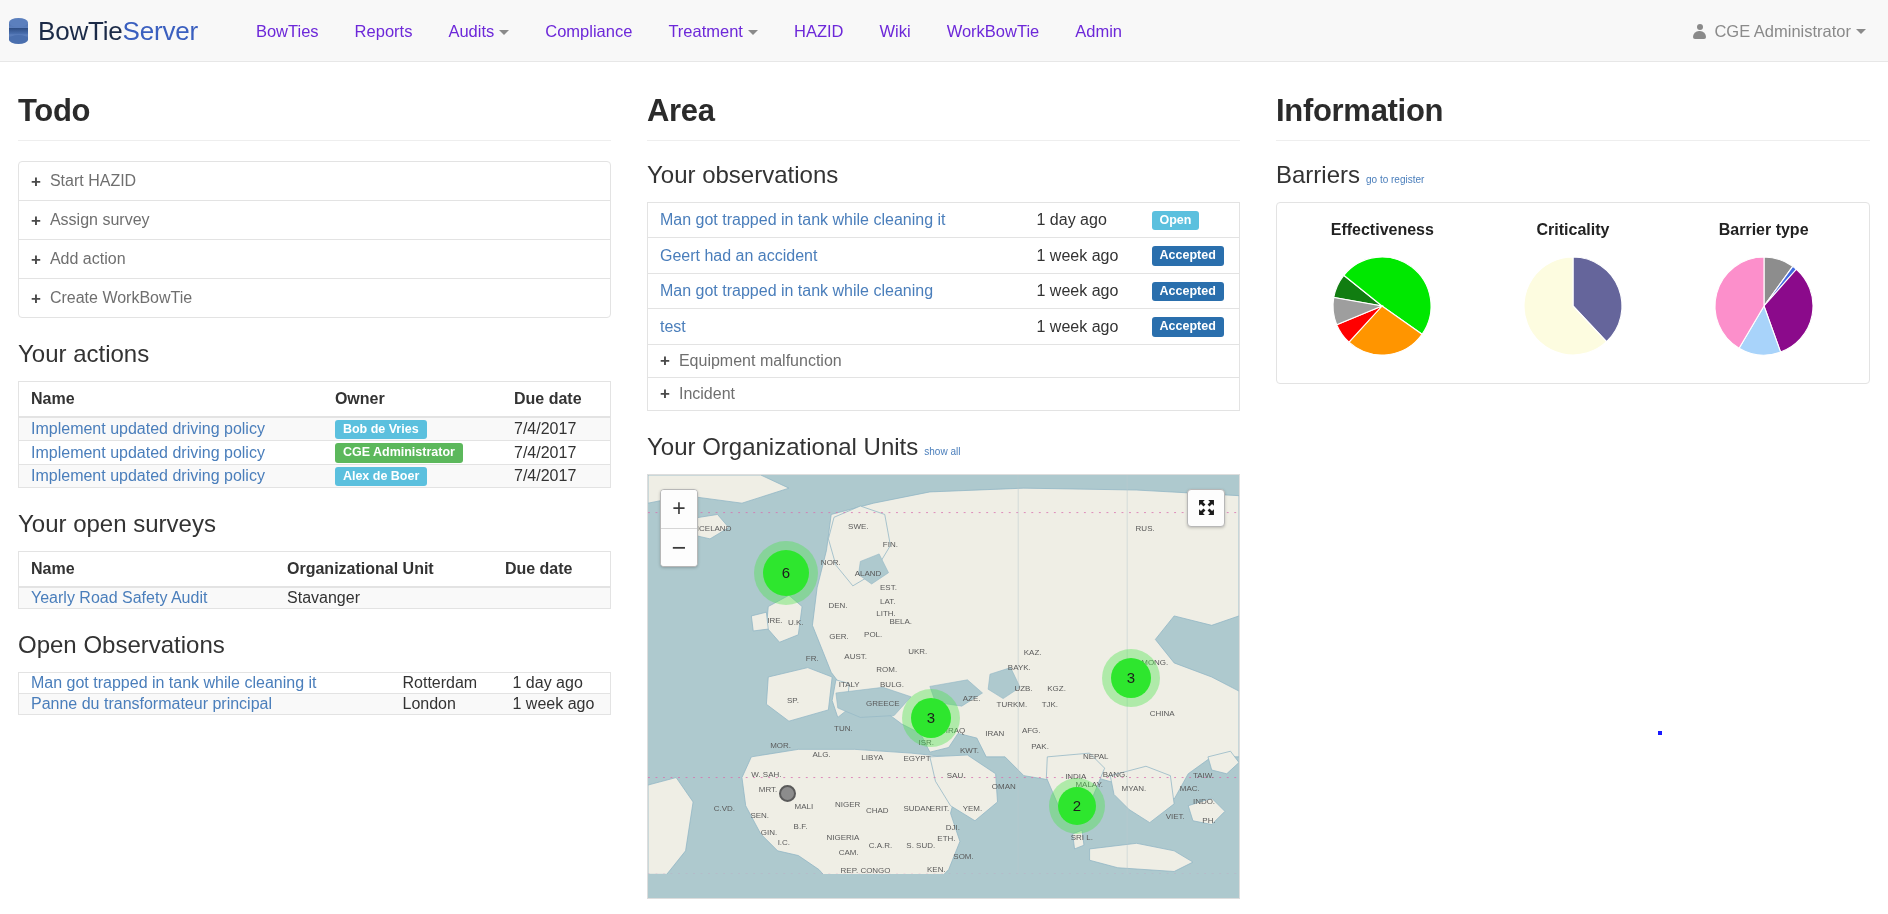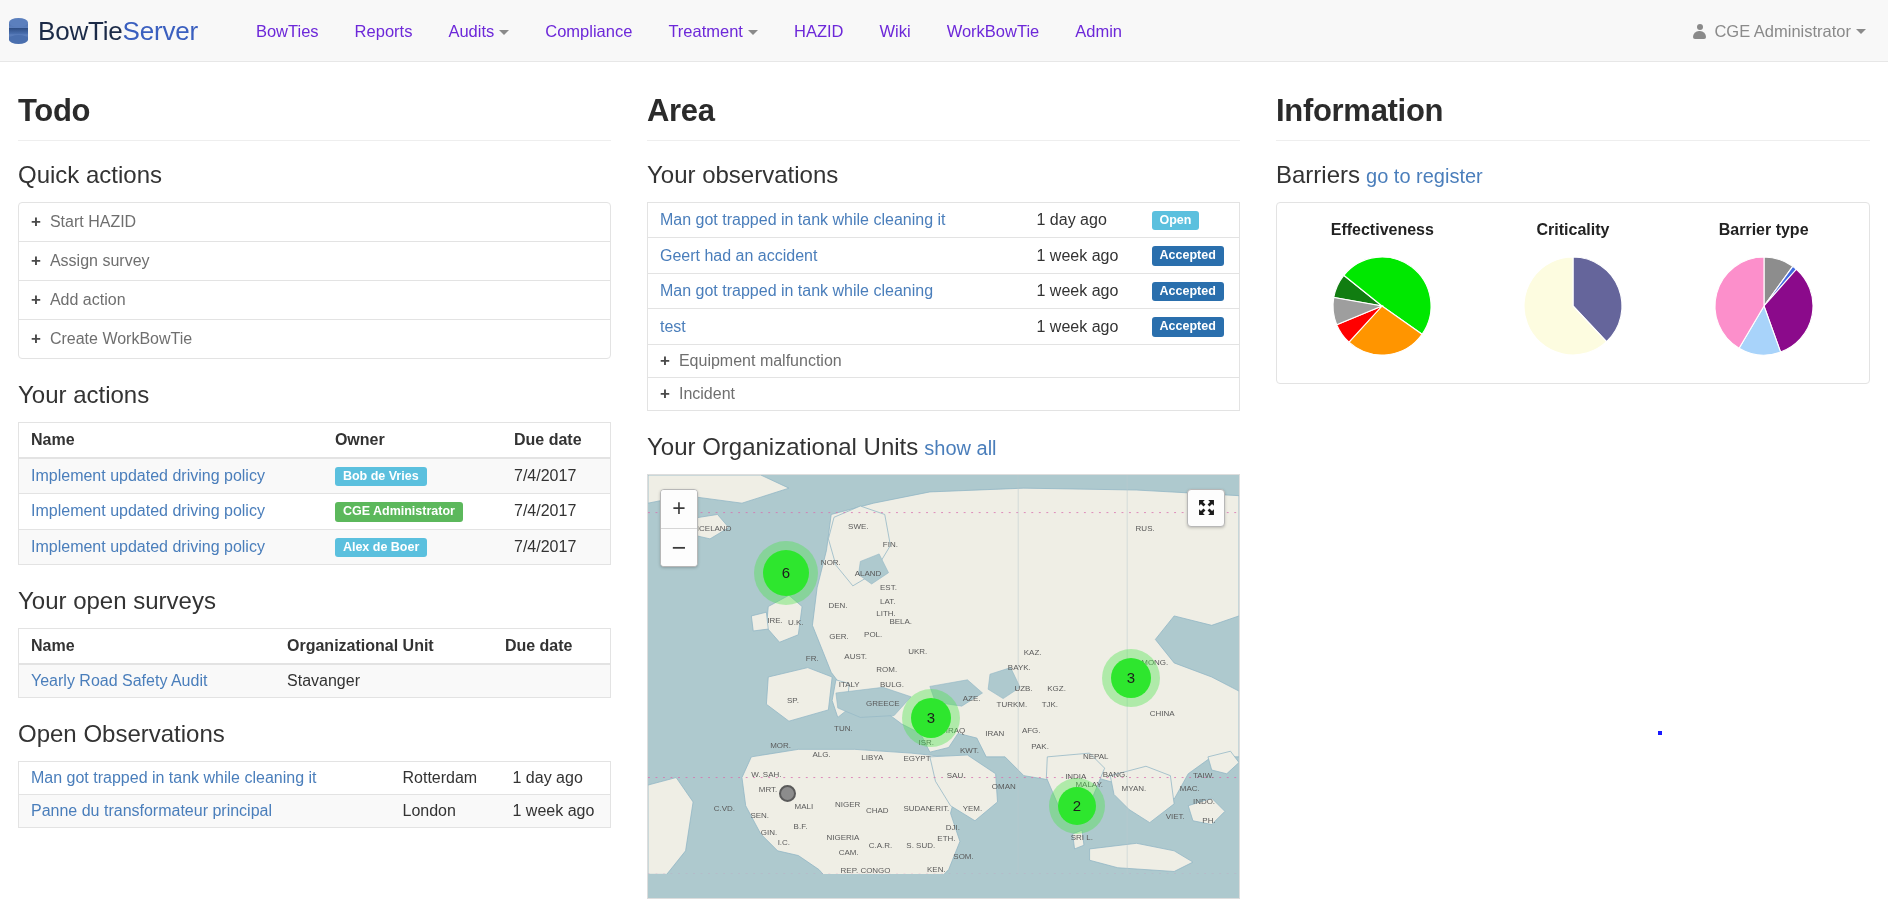--- a/index.html
+++ b/index.html
@@ -115,21 +115,21 @@
   .title-rule { border: 0; border-top: 1px solid #eeeeee; margin: 12px 0 20px 0; }
 
   h2.sec-title {
     font-size: 24px;
     font-weight: 400;
     color: #333;
     margin: 0 0 12px 0;
     line-height: 1.2;
   }
   h2.sec-title .sublink {
-    font-size: 20px;
+    font-size: 10px;
     color: #4a7ebb;
     text-decoration: none;
     margin-left: 6px;
     cursor: pointer;
   }
 
   .sec { margin-bottom: 22px; }
 
   
   .list-group {
@@ -169,21 +169,21 @@
   table.tbl th {
     text-align: left;
     font-weight: 700;
     color: #333;
     padding: 8px 12px;
     border-bottom: 2px solid #e3e3e3;
     font-size: 16px;
     white-space: nowrap;
   }
   table.tbl td {
-    padding: 7px 12px;
+    padding: 1px 12px;
     border-top: 1px solid #e3e3e3;
     color: #333;
     vertical-align: middle;
   }
   table.tbl tbody tr:first-child td { border-top: 0; }
   table.tbl tbody tr:nth-child(odd) { background: #f9f9f9; }
   table.tbl.striped-even tbody tr:nth-child(odd) { background: #ffffff; }
   table.tbl.striped-even tbody tr:nth-child(even) { background: #f9f9f9; }
   .lnk { color: #4a7ebb; text-decoration: none; cursor: pointer; }
   .td-nowrap { white-space: nowrap; }
@@ -340,21 +340,20 @@
   </div>
 </div>
 
 <div class="page">
 
   <div class="col col-left">
     <h1 class="col-title">Todo</h1>
     <hr class="title-rule">
 
     <div class="sec">
-      <h2 class="sec-title">Quick actions</h2>
       <div class="list-group" id="quick-actions">
           <div class="list-row">
             <span class="plus">+</span>
             <span>Start HAZID</span>
           </div>
           <div class="list-row">
             <span class="plus">+</span>
             <span>Assign survey</span>
           </div>
           <div class="list-row">

